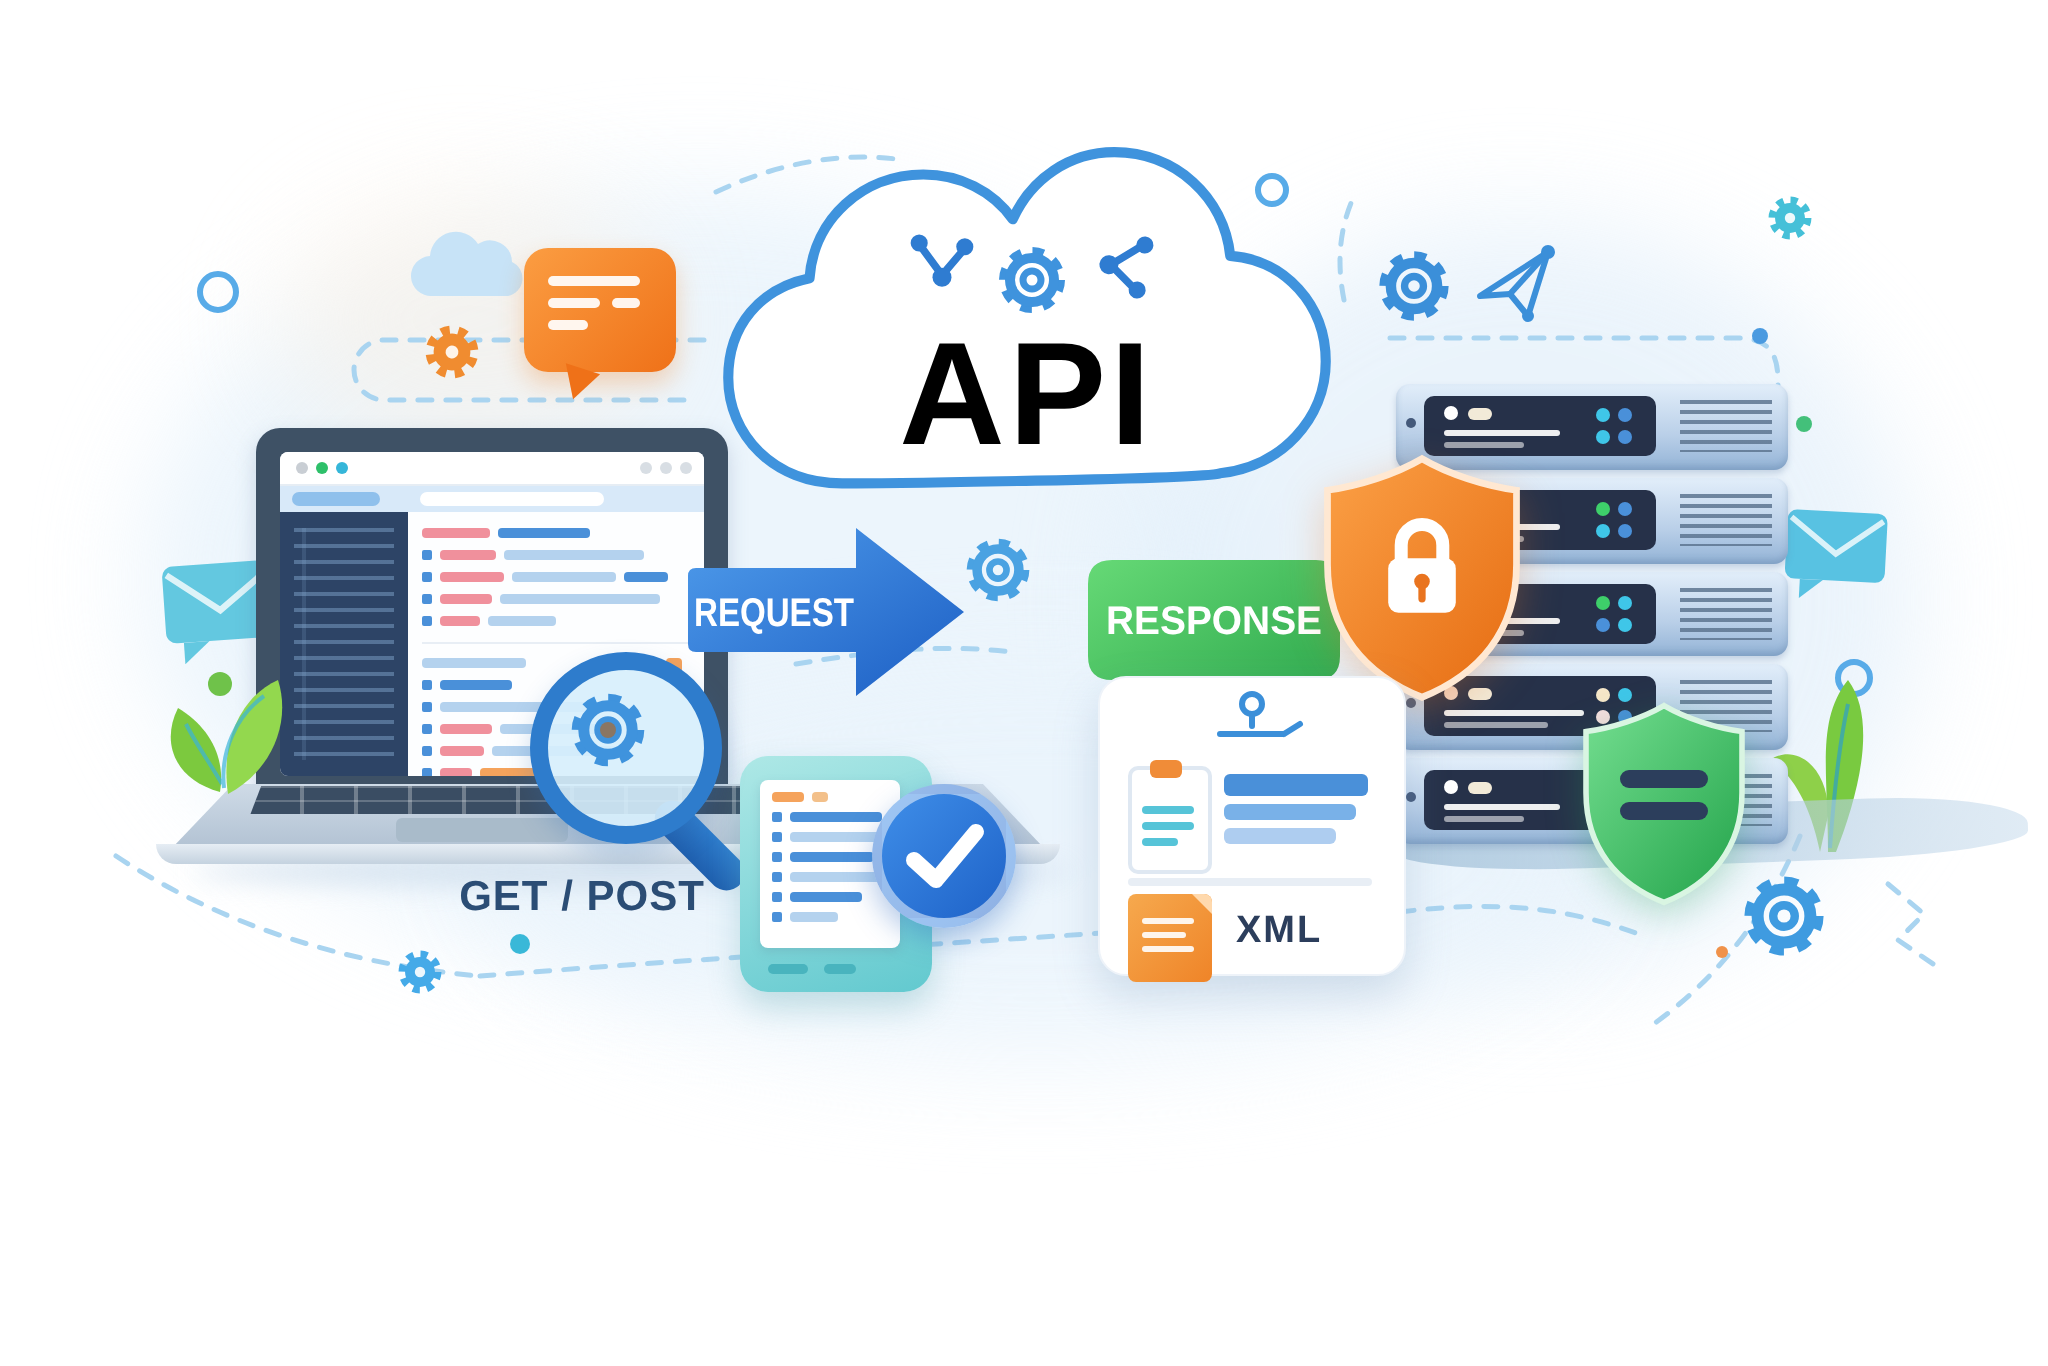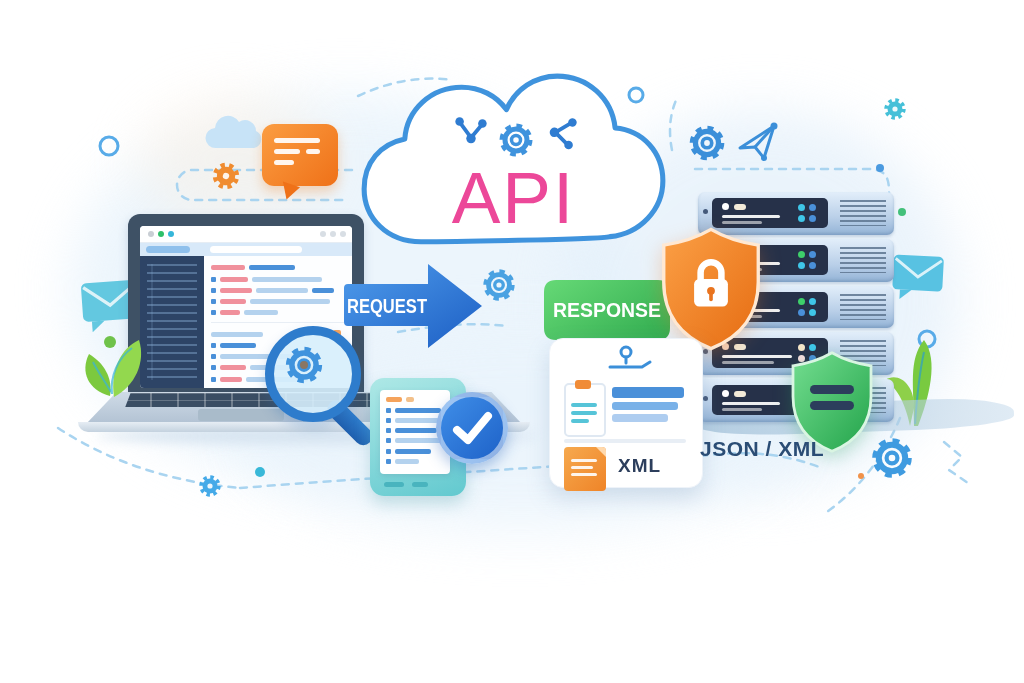--- a/index.html
+++ b/index.html
@@ -2,21 +2,21 @@
 <html><head>
 <meta charset="utf-8">
 <style>
   html,body{margin:0;padding:0;background:#fff;}
   .stage{position:relative;width:1024px;height:683px;overflow:hidden;background:#ffffff;
          font-family:"Liberation Sans",sans-serif;}
   .abs{position:absolute;}
   .blob{position:absolute;border-radius:50%;filter:blur(26px);}
   
   .api-text{position:absolute;left:356px;top:154px;width:315px;height:88px;line-height:88px;
-    text-align:center;font-size:73px;font-weight:400;letter-spacing:2px;color:#ec4899;z-index:5;}
+    text-align:center;font-size:73px;font-weight:700;letter-spacing:2px;color:#000000;z-index:5;}
   
   .lap-screen{position:absolute;left:128px;top:214px;width:236px;height:182px;background:#3e5165;
     border-radius:12px 12px 4px 4px;z-index:3;box-shadow:0 4px 10px rgba(90,120,160,.25);}
   .browser{position:absolute;left:12px;top:12px;width:212px;height:162px;background:#f8fbfe;
     border-radius:4px;overflow:hidden;}
   .b-top{height:16px;background:#ffffff;border-bottom:1px solid #e6edf4;position:relative;}
   .dot{position:absolute;border-radius:50%;width:6px;height:6px;top:5px;}
   .b-addr{height:13px;background:#d8e9f9;position:relative;}
   .pill{position:absolute;height:7px;top:3px;border-radius:4px;}
   .b-body{display:flex;height:132px;}
@@ -458,15 +458,15 @@
       </div>
       <span class="ph-bars"><i style="left:14px;width:20px;"></i><i style="left:42px;width:16px;"></i></span>
     </div>
     <div class="chk">
       <svg width="62" height="62" viewBox="0 0 62 62" style="position:absolute;left:0;top:0;">
         <path d="M16 33 L27 43 L47 19" stroke="#ffffff" stroke-width="8" fill="none" stroke-linecap="round" stroke-linejoin="round"></path>
       </svg>
     </div>
   </div>
 
-  <div class="lab" style="left:696px;top:437px;width:132px;">JSON / XML</div>
+  <div class="lab" style="left:183px;top:437px;width:216px;">GET / POST</div>
 
 </div>
 
 </body></html>

